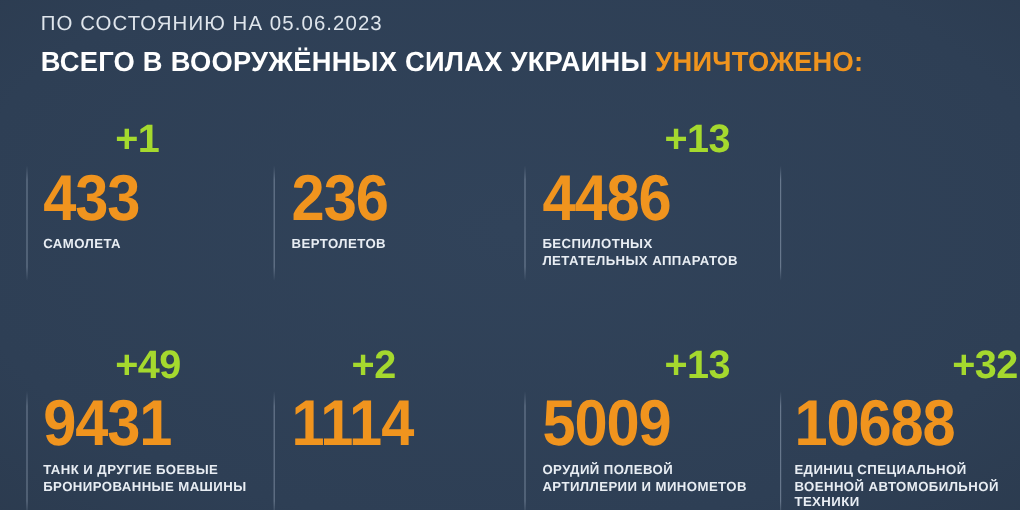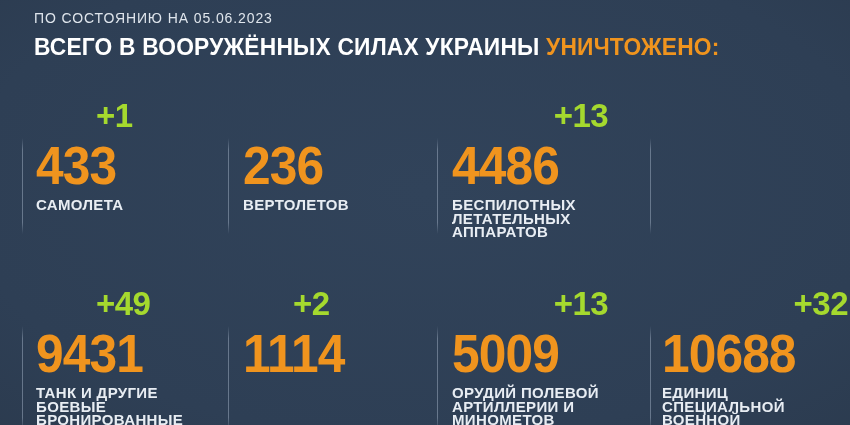--- a/index.html
+++ b/index.html
@@ -16,21 +16,21 @@
     width:850px; height:425px;
     background:
       radial-gradient(ellipse 120% 130% at 50% 45%,
         #31435a 0%, #2e3f55 45%, #293749 78%, #243142 100%);
   }
 
   
   .header { position:absolute; left:34px; top:10px; right:20px; }
 
   .date-line {
-    font-size:14px;
+    font-size:17px;
     font-weight:400;
     letter-spacing:0.9px;
     color:#dfe5ec;
     white-space:nowrap;
   }
 
   .headline {
     margin-top:8px;
     font-size:23px;
     font-weight:bold;
@@ -104,21 +104,21 @@
     line-height:58px;
     letter-spacing:-1px;
     white-space:nowrap;
     transform:scaleX(0.92);
     transform-origin:left center;
   }
 
   
   .label {
     margin-top:4px;
-    font-size:15px;
+    font-size:11px;
     font-weight:bold;
     color:#e8edf3;
     line-height:13.5px;
     letter-spacing:0.35px;
     text-transform:uppercase;
     white-space:pre-line;
   }
 </style>
 </head>
 <body>

